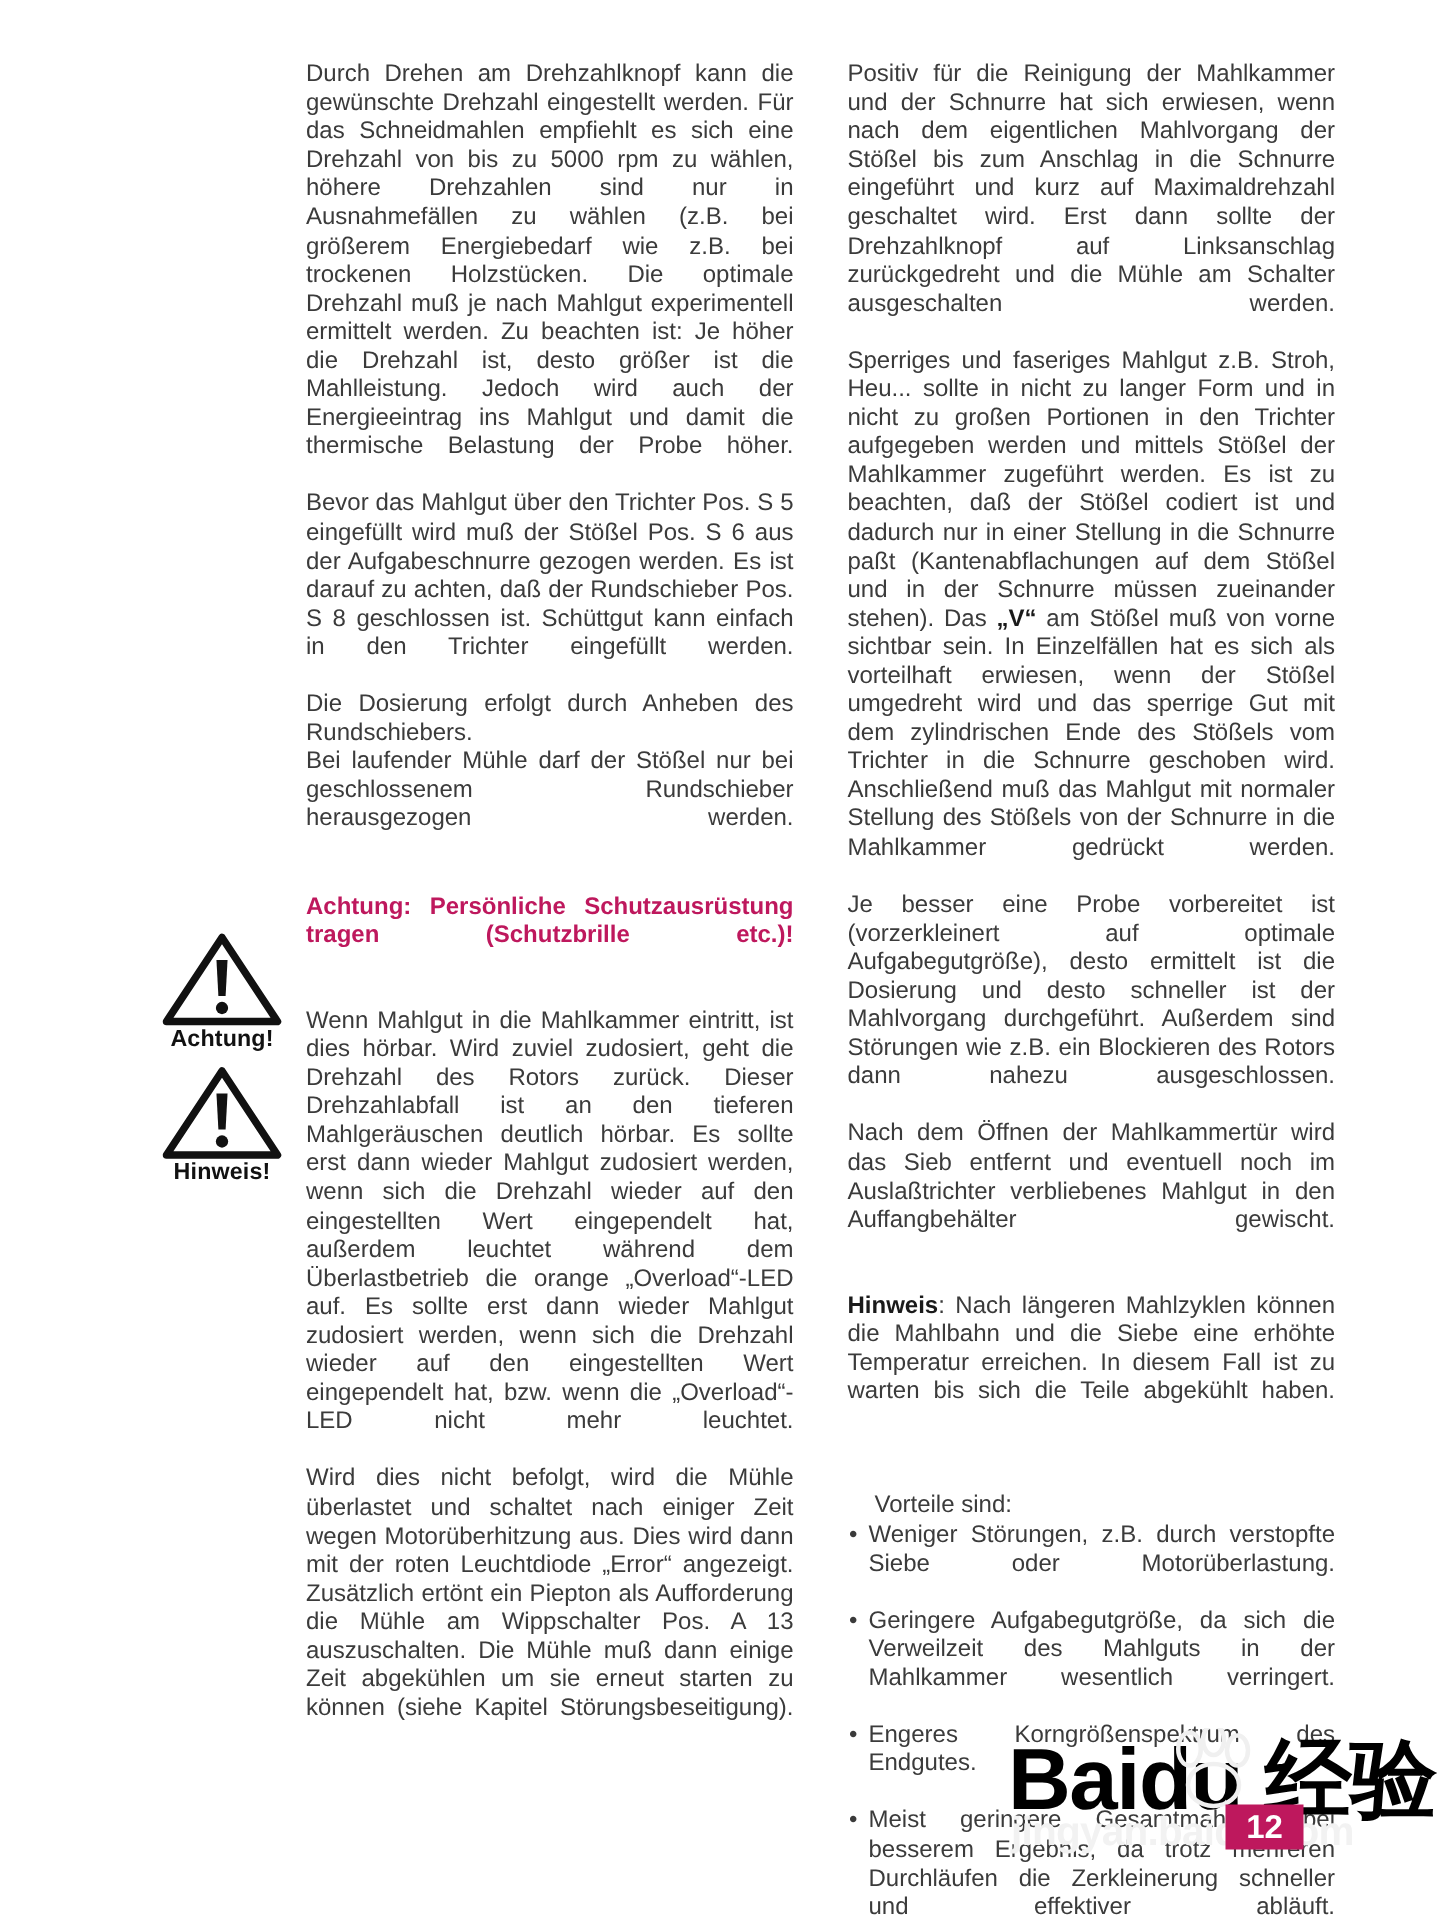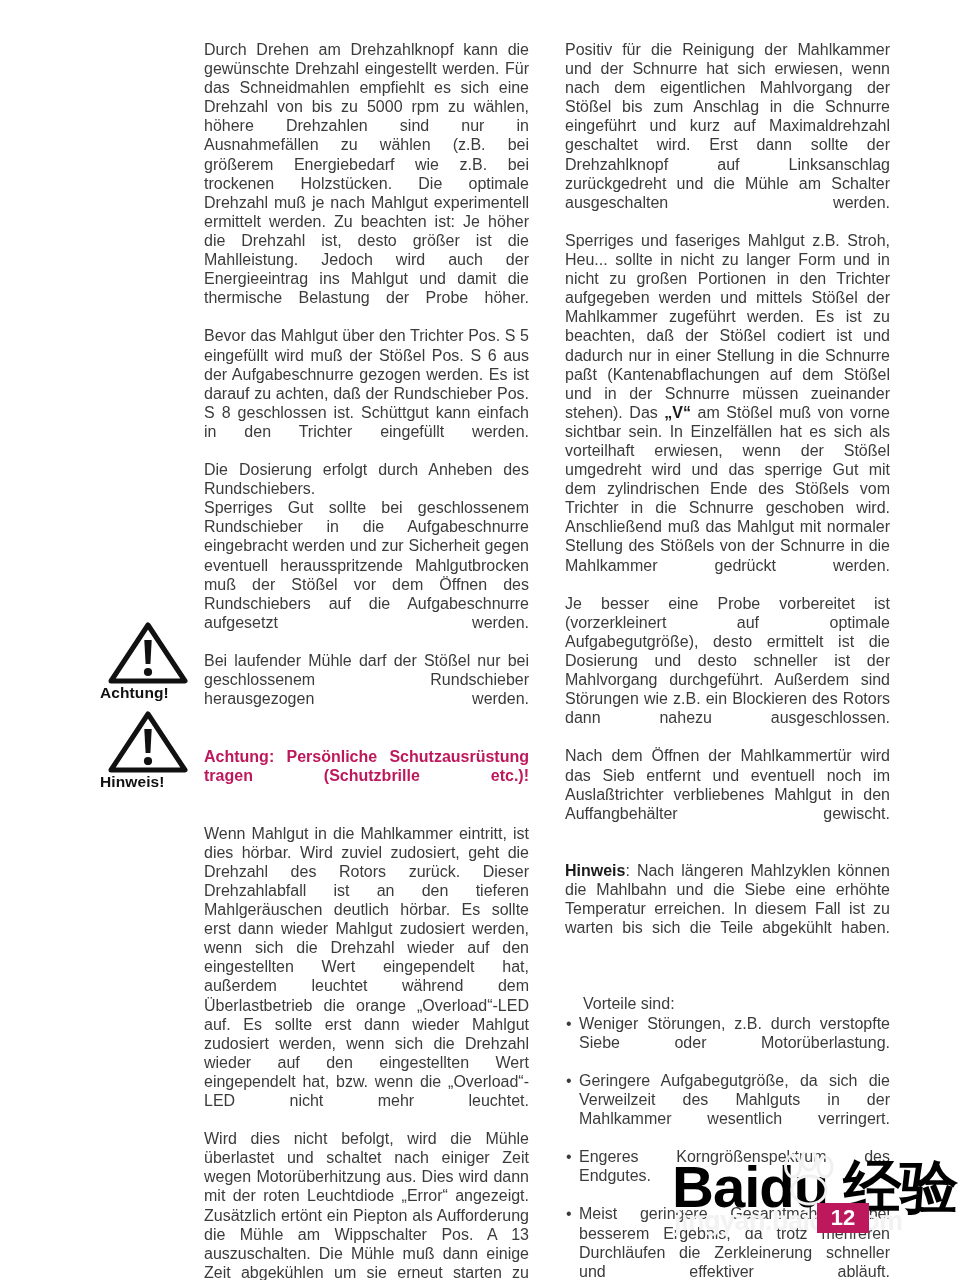--- a/index.html
+++ b/index.html
@@ -20,21 +20,21 @@
 
   
   #icon-rail {
     position: absolute;
     left: 100px;
     top: 622px;
     width: 96px;
   }
   .warn-block {
     width: 96px;
-    text-align: left;
+    text-align: center;
     margin-bottom: 10px;
   }
   .warn-tri {
     display: block;
     margin: 0 auto 1px auto;
   }
   .warn-label {
     font-size: 15.5px;
     font-weight: bold;
     color: #111111;
@@ -182,21 +182,20 @@
       <div class="warn-label">Hinweis!</div>
     </div>
 
   </div>
 
   <div class="col" id="col-left">
 
     <p class="just-all">Durch Drehen am Drehzahlknopf kann die gewünschte Drehzahl eingestellt werden. Für das Schneidmahlen empfiehlt es sich eine Drehzahl von bis zu 5000 rpm zu wählen, höhere Drehzahlen sind nur in Ausnahmefällen zu wählen (z.B. bei größerem Energiebedarf wie z.B. bei trockenen Holzstücken. Die optimale Drehzahl muß je nach Mahlgut experimentell ermittelt werden. Zu beachten ist: Je höher die Drehzahl ist, desto größer ist die Mahlleistung. Jedoch wird auch der Energieeintrag ins Mahlgut und damit die thermische Belastung der Probe höher.</p>
     <p class="just-all">Bevor das Mahlgut über den Trichter Pos. S 5 eingefüllt wird muß der Stößel Pos. S 6 aus der Aufgabeschnurre gezogen werden. Es ist darauf zu achten, daß der Rundschieber Pos. S 8 geschlossen ist. Schüttgut kann einfach in den Trichter eingefüllt werden.</p>
     <p>Die Dosierung erfolgt durch Anheben des Rundschiebers.</p>
-    <p class="just-all">Sperriges Gut sollte bei geschlossenem Rundschieber in die Aufgabeschnurre eingebracht werden und zur Sicherheit gegen eventuell herausspritzende Mahlgutbrocken muß der Stößel vor dem Öffnen des Rundschiebers auf die Aufgabeschnurre aufgesetzt werden.</p>
     <p class="just-all">Bei laufender Mühle darf der Stößel nur bei geschlossenem Rundschieber herausgezogen werden.</p>
 
     <div class="gap-md"></div>
 
     <p class="heading-bold just-all">Achtung: Persönliche Schutzausrüstung tragen (Schutzbrille etc.)!</p>
 
     <div class="gap-sm"></div>
 
     <p class="just-all">Wenn Mahlgut in die Mahlkammer eintritt, ist dies hörbar. Wird zuviel zudosiert, geht die Drehzahl des Rotors zurück. Dieser Drehzahlabfall ist an den tieferen Mahlgeräuschen deutlich hörbar. Es sollte erst dann wieder Mahlgut zudosiert werden, wenn sich die Drehzahl wieder auf den eingestellten Wert eingependelt hat, außerdem leuchtet während dem Überlastbetrieb die orange „Overload“-LED auf. Es sollte erst dann wieder Mahlgut zudosiert werden, wenn sich die Drehzahl wieder auf den eingestellten Wert eingependelt hat, bzw. wenn die „Overload“-LED nicht mehr leuchtet.</p>
     <p class="just-all">Wird dies nicht befolgt, wird die Mühle überlastet und schaltet nach einiger Zeit wegen Motorüberhitzung aus. Dies wird dann mit der roten Leuchtdiode „Error“ angezeigt. Zusätzlich ertönt ein Piepton als Aufforderung die Mühle am Wippschalter Pos. A 13 auszuschalten. Die Mühle muß dann einige Zeit abgekühlen um sie erneut starten zu können (siehe Kapitel Störungsbeseitigung).</p>

